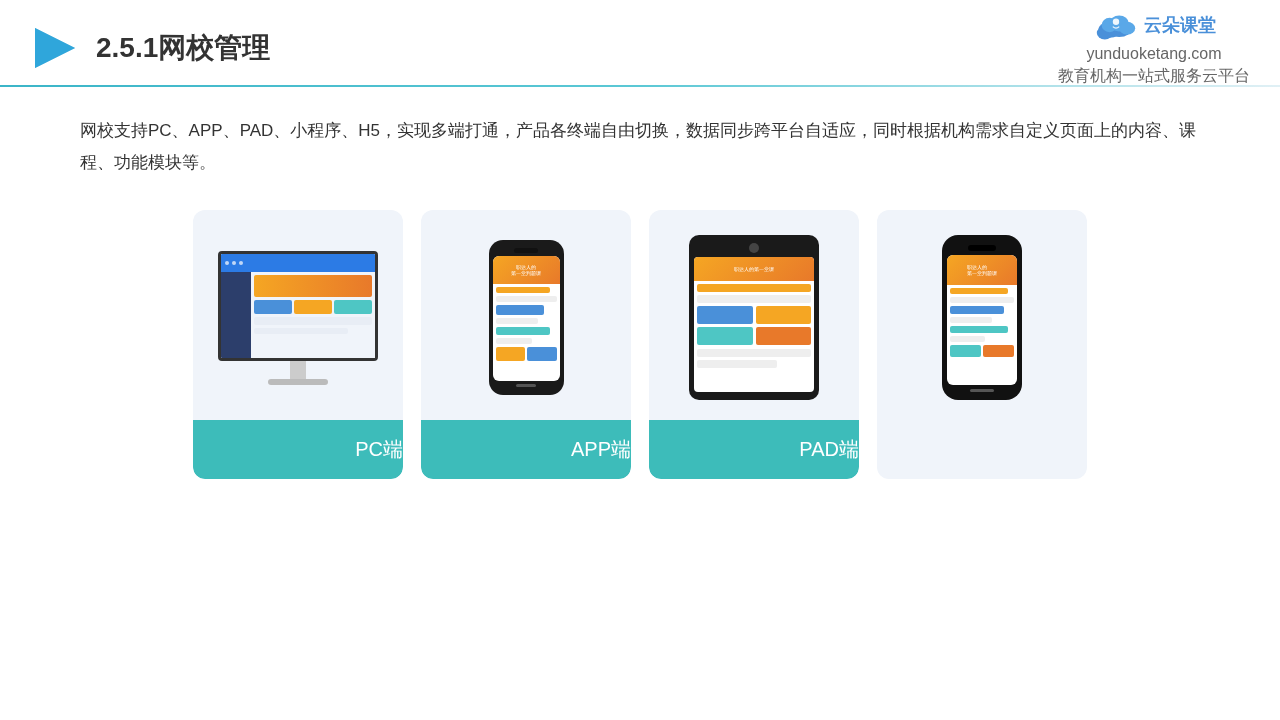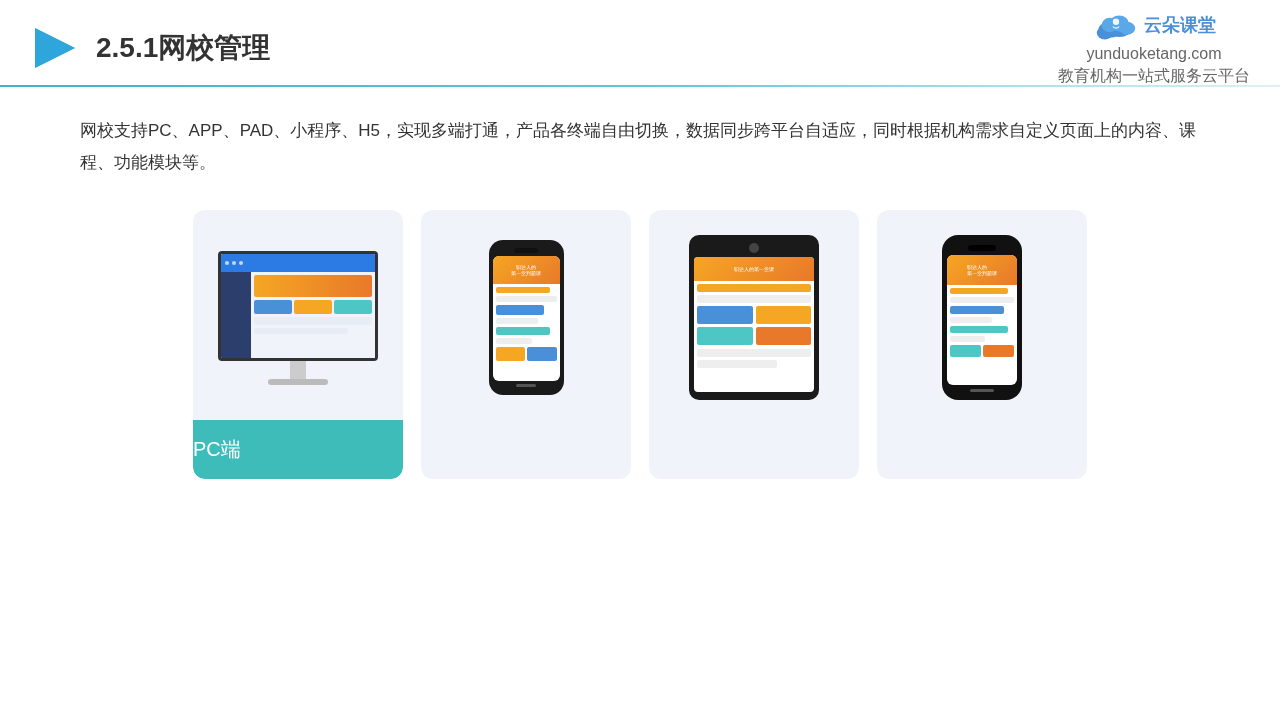--- a/index.html
+++ b/index.html
@@ -99,21 +99,21 @@
       display: flex;
       align-items: center;
       justify-content: center;
       padding: 16px 10px 10px;
     }
 
     .card-label {
       width: 100%;
       background: #3dbcba;
       color: white;
-      text-align: left;
+      text-align: right;
       font-size: 20px;
       font-weight: 500;
       padding: 16px 0;
       border-radius: 0 0 12px 12px;
     }
 
     
     .pc-monitor {
       position: relative;
       width: 170px;
@@ -427,20 +427,21 @@
             <div class="phone-row" style="width:60%;"></div>
             <div style="display:flex;gap:2px;margin-top:2px;">
               <div style="height:14px;flex:1;background:#f5a623;border-radius:2px;"></div>
               <div style="height:14px;flex:1;background:#4a90d9;border-radius:2px;"></div>
             </div>
           </div>
         </div>
         <div class="phone-bottom-btn"></div>
       </div>
     </div>
+    <div class="card-label">APP端</div>
   </div>
 
   <div class="card">
     <div class="card-image-area">
       <div class="tablet-mockup">
         <div class="tablet-home-btn"></div>
         <div class="tablet-screen">
           <div class="tablet-screen-top" style="display:flex;align-items:center;justify-content:center;">
             <div style="font-size:5px;color:white;">职达人的第一堂课</div>
           </div>
@@ -452,20 +453,21 @@
               <div class="tablet-cell" style="background:#f5a623;"></div>
               <div class="tablet-cell" style="background:#4ec6c4;"></div>
               <div class="tablet-cell" style="background:#e8792a;"></div>
             </div>
             <div class="tablet-row" style="margin-top:4px;"></div>
             <div class="tablet-row" style="width:70%;"></div>
           </div>
         </div>
       </div>
     </div>
+    <div class="card-label">PAD端</div>
   </div>
 
 
   <div class="card">
     <div class="card-image-area">
       <div class="mini-phone">
         <div class="mini-phone-notch"></div>
         <div class="mini-phone-screen">
           <div class="mini-phone-top">职达人的<br>第一堂判题课</div>
           <div class="mini-phone-content">

